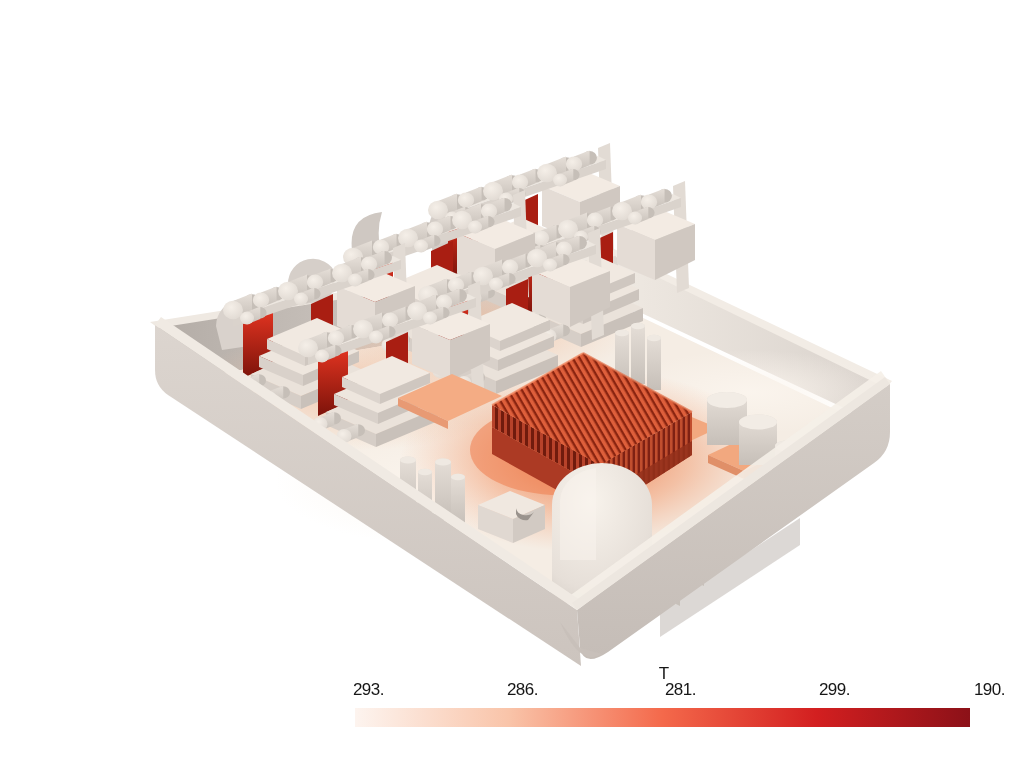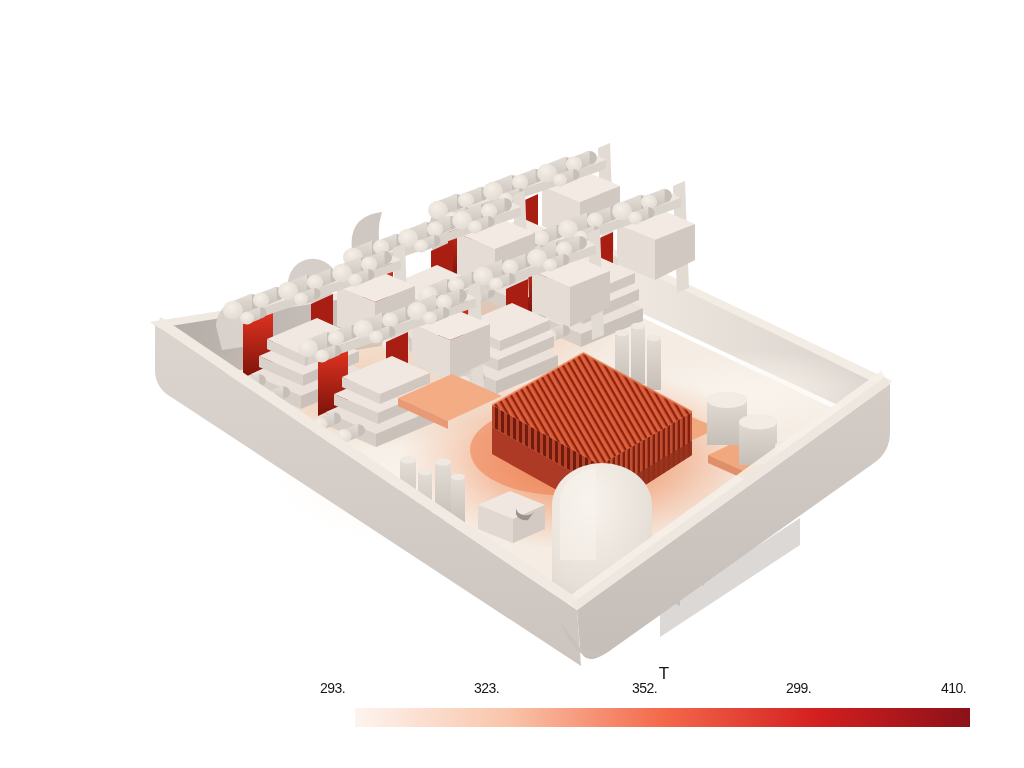--- a/index.html
+++ b/index.html
@@ -2,22 +2,22 @@
 <html><head>
 <meta charset="utf-8">
 <style>
   html,body{margin:0;padding:0;background:#ffffff;}
   .stage{position:relative;width:1024px;height:768px;background:#ffffff;overflow:hidden;
          font-family:"Liberation Sans", sans-serif;}
   .scene-svg{position:absolute;left:0;top:0;}
   .colorbar{position:absolute;left:0;top:664px;width:1024px;height:90px;}
   .cb-title{position:absolute;top:0;left:634px;width:60px;text-align:center;
             font-size:17px;color:#161616;}
-  .cb-label{position:absolute;top:16px;width:64px;text-align:left;
-            font-size:14px;color:#161616;letter-spacing:-0.5px;}
+  .cb-label{position:absolute;top:16px;width:64px;text-align:right;
+            font-size:17px;color:#161616;letter-spacing:-0.5px;}
   .cb-bar{position:absolute;left:355px;top:44px;width:615px;height:19px;}
 </style>
 </head>
 <body>
 
 <div class="stage">
 
 <svg class="scene-svg" width="1024" height="768" viewBox="0 0 1024 768" aria-hidden="true">
   <defs>
     <linearGradient id="gWallFL" x1="0" y1="0" x2="0" y2="1">
@@ -237,20 +237,20 @@
     <path d="M577,610 L890,384 L890,432 Q890,452 874,463 L608,652 Q584,668 580,648 Z" fill="url(#gWallFR)"></path>
     <polygon points="155,325 577,610 583,602 161,317" fill="#F0EAE3"></polygon>
     <polygon points="577,610 890,384 885,377 572,603" fill="#EDE7E0"></polygon>
     <path d="M560,622 Q580,668 602,654 L580,648 Z" fill="#C8C0BA"></path>
   </g>
 </svg>
 
 <div class="colorbar">
   <div class="cb-title" style="color: rgb(22, 22, 22);">T</div>
   <div class="cb-label" style="left: 320px; color: rgb(22, 22, 22);">293.</div>
-  <div class="cb-label" style="left: 474px; color: rgb(22, 22, 22);">323.</div>
-  <div class="cb-label" style="left: 632px; color: rgb(22, 22, 22);">352.</div>
+  <div class="cb-label" style="left: 474px; color: rgb(22, 22, 22);">286.</div>
+  <div class="cb-label" style="left: 632px; color: rgb(22, 22, 22);">281.</div>
   <div class="cb-label" style="left: 786px; color: rgb(22, 22, 22);">299.</div>
-  <div class="cb-label" style="left: 941px; color: rgb(22, 22, 22);">410.</div>
+  <div class="cb-label" style="left: 941px; color: rgb(22, 22, 22);">190.</div>
   <div class="cb-bar" style="background: linear-gradient(90deg, rgb(253, 244, 239), rgb(249, 196, 169), rgb(244, 105, 75), rgb(211, 31, 32), rgb(140, 17, 24));"></div>
 </div>
 
 </div>
 
 </body></html>

